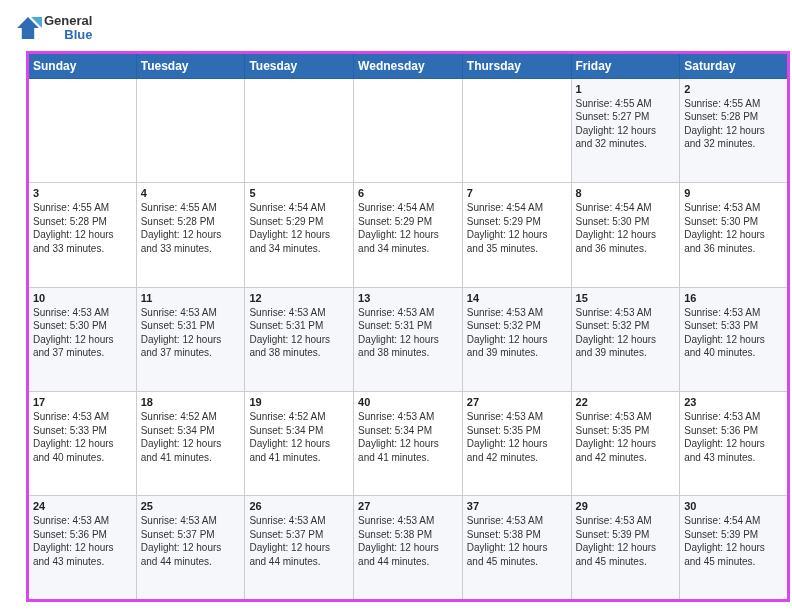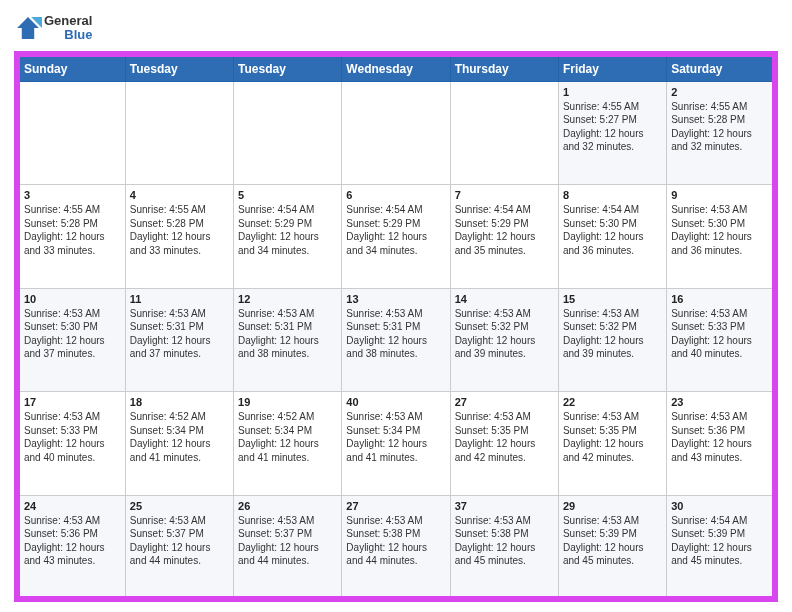--- a/index.html
+++ b/index.html
@@ -57,24 +57,25 @@
       font-weight: normal;
       color: #222;
       line-height: 1.1;
     }
     .subtitle {
       font-size: 14px;
       color: #444;
     }
     .calendar {
       flex: 1;
-      border: 6px solid #d946ef;
+      border: 3px solid #d946ef;
       border-collapse: collapse;
       width: 100%;
       table-layout: fixed;
+      margin-left: 12px;
     }
     .calendar thead tr th {
       background: #2e6db4;
       color: #fff;
       font-size: 12px;
       font-weight: bold;
       padding: 5px 4px;
       border: 1px solid #2563a8;
       text-align: left;
     }

